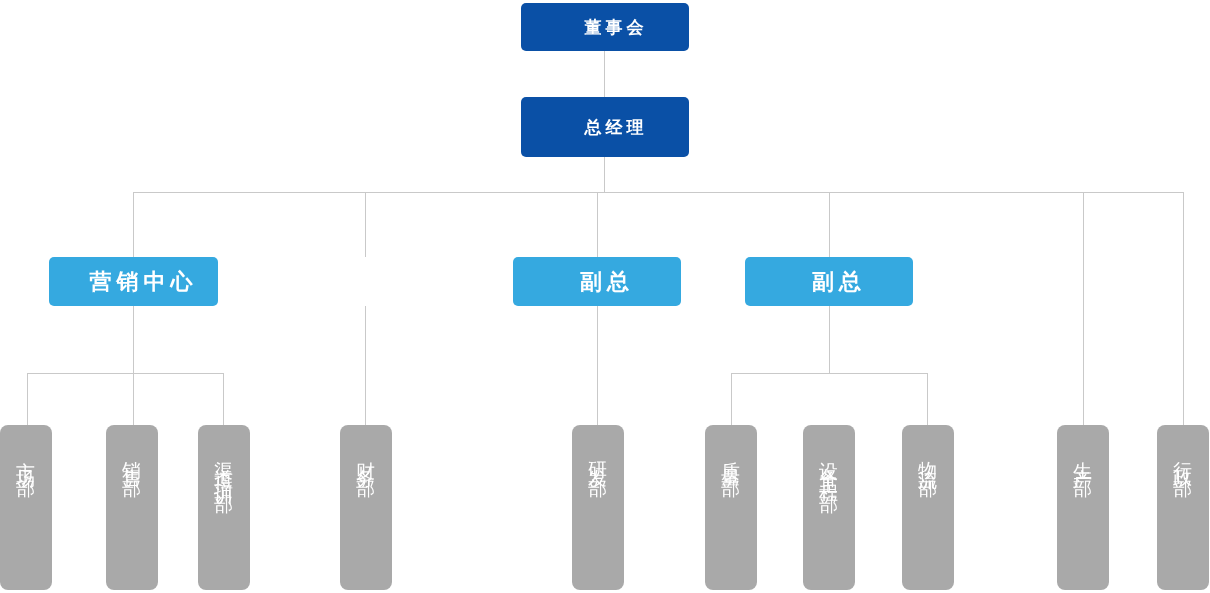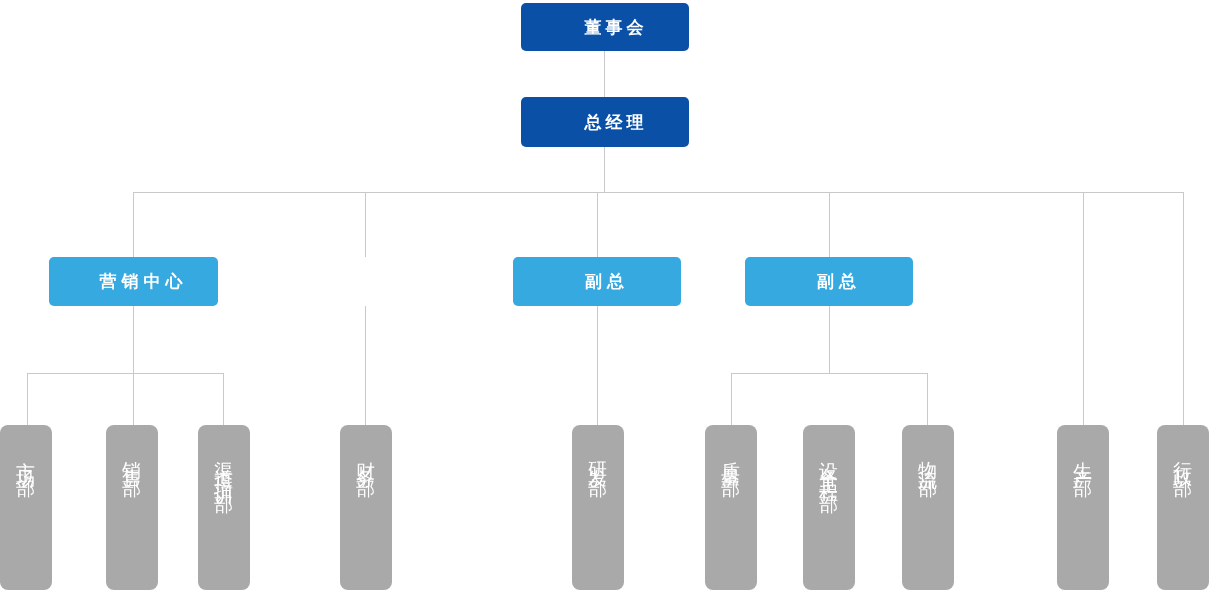--- a/index.html
+++ b/index.html
@@ -32,21 +32,21 @@
     font-size: 17px;
     font-weight: bold;
     letter-spacing: 4px;
     padding-left: 22px; 
   }
   .lvl2 {
     background: #35a9e0;
     width: 168px;
     height: 49px;
     border-radius: 5px;
-    font-size: 17px;
+    font-size: 22px;
     font-weight: bold;
     letter-spacing: 5px;
     padding-left: 20px;
   }
   .dept {
     position: absolute;
     top: 425px;
     width: 52px;
     height: 165px;
     background: #a9a9a9;
@@ -93,21 +93,21 @@
   <div class="vline" style="left:597px; top:306px; height:119px;"></div>
 
   <div class="vline" style="left:829px; top:306px; height:67px;"></div>
   <div class="hline" style="left:731px; top:373px; width:197px;"></div>
   <div class="vline" style="left:731px; top:373px; height:52px;"></div>
   <div class="vline" style="left:927px; top:373px; height:52px;"></div>
 
   <div class="node lvl1" style="left:521px; top:3px;">
     <span>董事会</span>
   </div>
-  <div class="node lvl1" style="left:521px; top:97px; height:50px;">
+  <div class="node lvl1" style="left:521px; top:97px; height:60px;">
     <span>总经理</span>
   </div>
 
   <div class="node lvl2" style="left:49px; top:257px; width:169px;">
     <span>营销中心</span>
   </div>
   <div class="node lvl2" style="left:513px; top:257px;">
     <span>副总</span>
   </div>
   <div class="node lvl2" style="left:745px; top:257px;">

